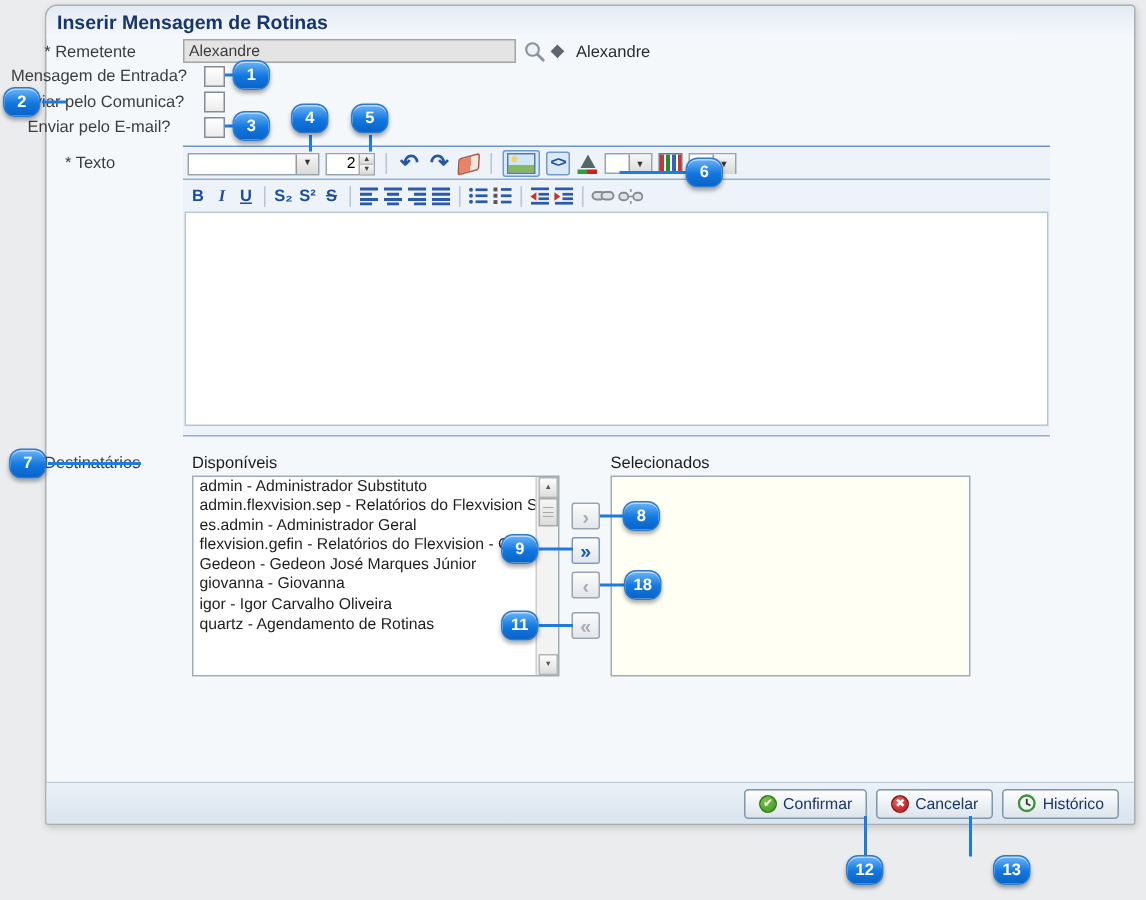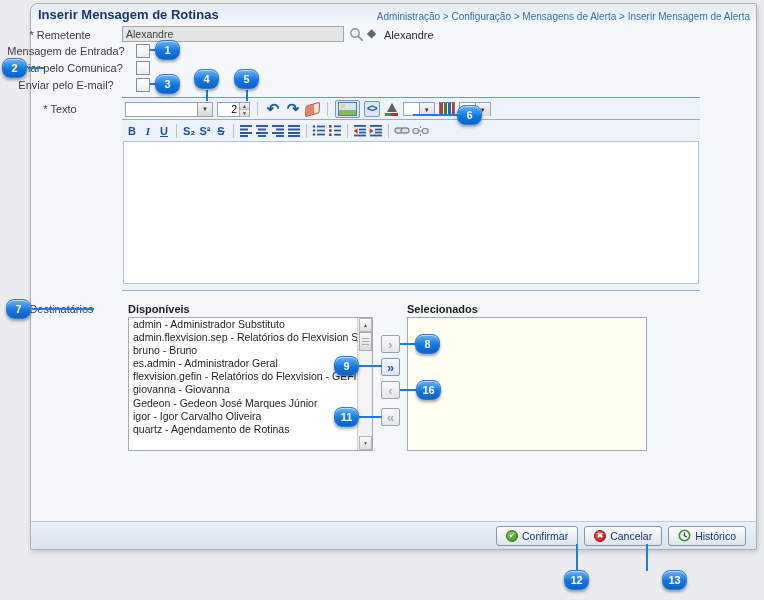--- a/index.html
+++ b/index.html
@@ -7,21 +7,21 @@
     font-family:"Liberation Sans",sans-serif;font-size:11px;color:#3a3a3a;overflow:hidden}
   .abs{position:absolute}
   
   .panel{position:absolute;left:30px;top:3px;width:727px;height:547px;background:#f5f8fb;
     border:1px solid #aeaeae;border-radius:8px 3px 2px 2px;box-shadow:1px 2px 5px rgba(0,0,0,.16);box-sizing:border-box}
   .panel-header{position:absolute;left:31px;top:4px;width:725px;height:22px;
     background:linear-gradient(180deg,#e3ebf3,#f6f9fc);border-radius:8px 3px 0 0}
   .title{position:absolute;left:38px;top:7px;font-size:13px;font-weight:bold;color:#17356e}
   .crumb{position:absolute;right:14px;top:11px;font-size:10px;color:#3b6db0;cursor:pointer}
   .lbl{position:absolute;text-align:center;color:#3c3c3c;line-height:12px}
-  .b{font-weight:bold;color:#1c1c1c}
+  .b{font-weight:normal;color:#1c1c1c}
   
   .txtin{position:absolute;background:#e4e4e4;border:1px solid #a5a5a5;font-family:"Liberation Sans",sans-serif;
     font-size:10.5px;color:#3c3c3c;padding:1px 3px;box-sizing:border-box}
   .cb{position:absolute;width:12px;height:12px;background:linear-gradient(180deg,#fff,#ececec);
     border:1px solid #848b93;cursor:pointer}
   
   .editor{position:absolute;left:122px;top:97px;width:578px;height:194px;background:#eef3f9;
     border-top:1px solid #6d98c8;border-bottom:1px solid #96b0cc;box-sizing:border-box}
   .tb{position:absolute;left:0;right:0;display:flex;align-items:center;gap:4px;padding-left:3px}
   .tb1{top:1px;height:20px}
@@ -95,21 +95,20 @@
     color:#fff;font-weight:bold;font-size:11px;display:flex;align-items:center;justify-content:center;box-sizing:border-box}
   .line{position:absolute;background:#1f7be0;z-index:4}
 </style>
 </head>
 <body>
 
 <div class="screen">
   <div class="panel"></div>
   <div class="panel-header"></div>
   <div class="title">Inserir Mensagem de Rotinas</div>
-  <div class="crumb">Administração &gt; Configuração &gt; Mensagens de Alerta &gt; Inserir Mensagem de Alerta</div>
 
   <div class="lbl" style="left:0;width:120px;top:29px">* Remetente</div>
   <input class="txtin" style="left: 122px; top: 26px; width: 222px; height: 16px;" value="Alexandre">
   <svg class="abs" style="left:349px;top:27px" width="15" height="15" viewBox="0 0 15 15">
     <circle cx="6" cy="6" r="4.2" fill="#eef2f6" stroke="#8a919a" stroke-width="1.4"></circle>
     <line x1="9.2" y1="9.2" x2="13.2" y2="13.2" stroke="#8a919a" stroke-width="1.8" stroke-linecap="round"></line>
   </svg>
   <span class="abs" style="left:367px;top:26px;font-size:12px;color:#5f666d">◆</span>
   <div class="abs" style="left:384px;top:29px;color:#2b2b2b">Alexandre</div>
 
@@ -284,25 +283,24 @@
     <div class="edcontent"></div>
   </div>
 
   <div class="lbl" style="left:0;width:123px;top:303px">Destinatários</div>
   <div class="abs b" style="left:128px;top:303px">Disponíveis</div>
   <div class="abs b" style="left:407px;top:303px">Selecionados</div>
 
   <div class="availbox">
     <div class="litem">admin - Administrador Substituto</div>
     <div class="litem">admin.flexvision.sep - Relatórios do Flexvision SEP</div>
-    <div class="litem">bruno - Bruno</div>
     <div class="litem">es.admin - Administrador Geral</div>
     <div class="litem">flexvision.gefin - Relatórios do Flexvision - GEFIN</div>
+    <div class="litem">Gedeon - Gedeon José Marques Júnior</div>
     <div class="litem">giovanna - Giovanna</div>
-    <div class="litem">Gedeon - Gedeon José Marques Júnior</div>
     <div class="litem">igor - Igor Carvalho Oliveira</div>
     <div class="litem">quartz - Agendamento de Rotinas</div>
     <div class="sb">
       <div class="sbbtn" style="top:0">▲</div>
       <div class="sbthumb">
           <span class="grip"></span>
         </div>
       <div class="sbbtn" style="bottom:0">▼</div>
     </div>
   </div>
@@ -348,17 +346,17 @@
 
   <div class="co" style="left:155px;top:40px">1</div>
   <div class="co" style="left:2px;top:58px">2</div>
   <div class="co" style="left:155px;top:74px">3</div>
   <div class="co" style="left:194px;top:69px">4</div>
   <div class="co" style="left:234px;top:69px">5</div>
   <div class="co" style="left:457px;top:105px">6</div>
   <div class="co" style="left:6px;top:299px">7</div>
   <div class="co" style="left:415px;top:334px">8</div>
   <div class="co" style="left:334px;top:356px">9</div>
-  <div class="co" style="left:416px;top:380px">16</div>
+  <div class="co" style="left:416px;top:380px">18</div>
   <div class="co" style="left:334px;top:407px">11</div>
   <div class="co" style="left:564px;top:570px">12</div>
   <div class="co" style="left:662px;top:570px">13</div>
 </div>
 
 </body></html>

